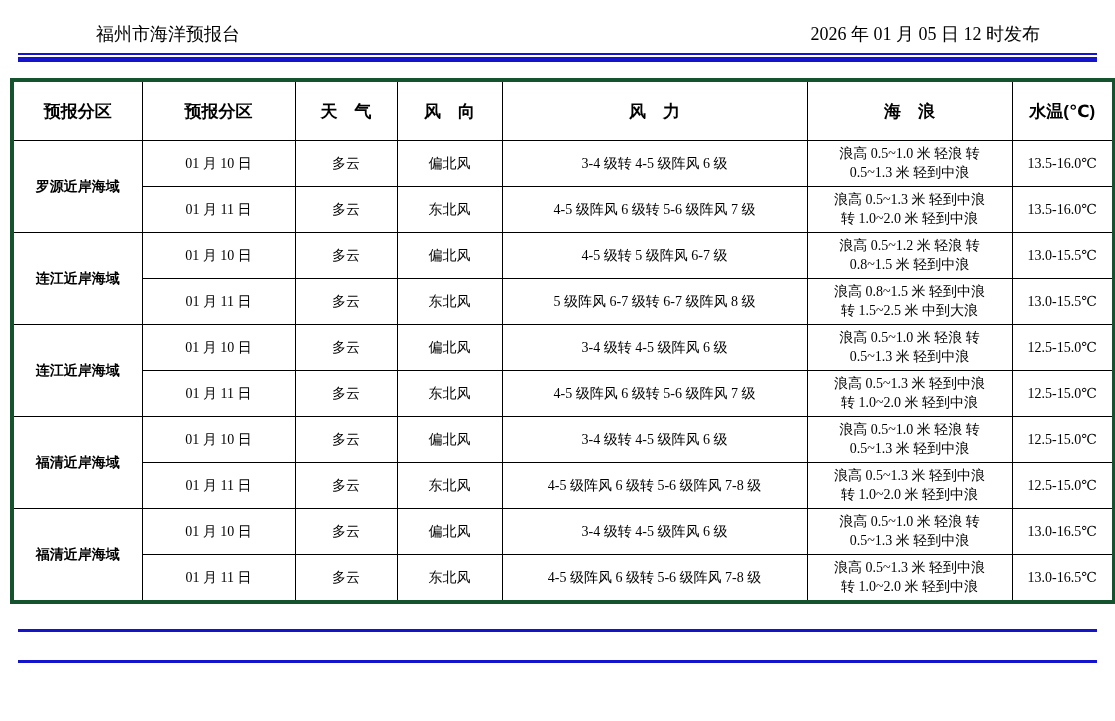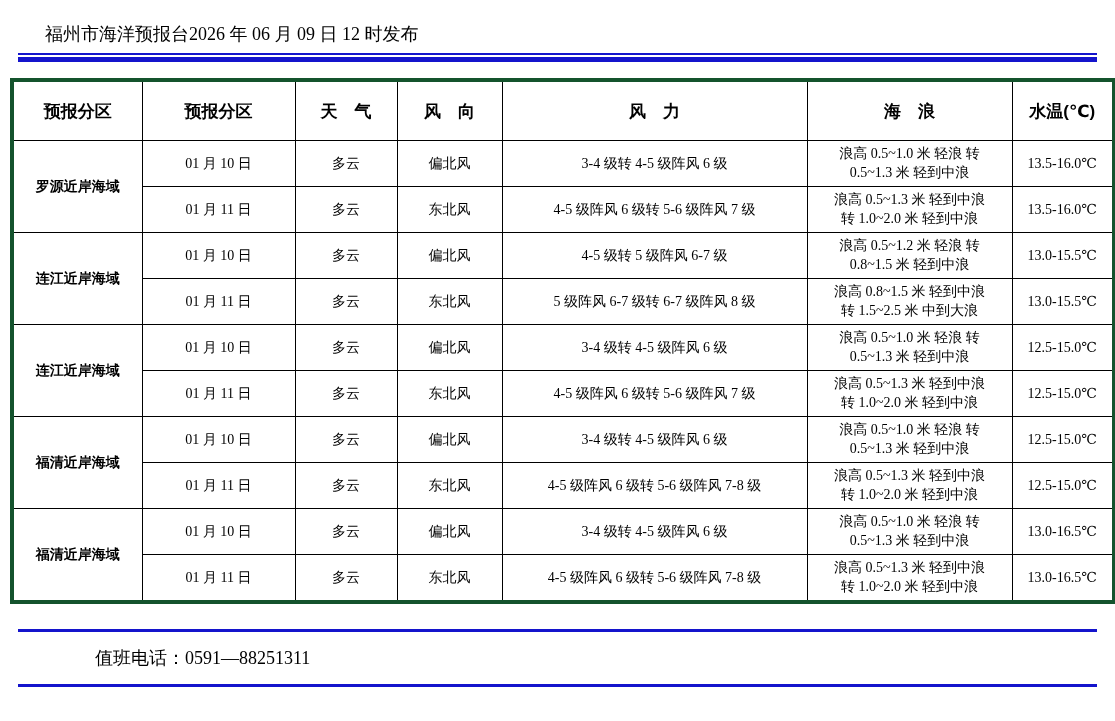--- a/index.html
+++ b/index.html
@@ -5,22 +5,22 @@
   html,body{margin:0;padding:0;}
   body{
     width:1115px;height:721px;background:#ffffff;overflow:hidden;
     font-family:"Liberation Serif","DejaVu Serif",serif;color:#000;
   }
   .page-title{
     text-align:center;color:#e32222;font-size:23px;line-height:30px;
     margin-top:6px;letter-spacing:2px;
   }
   .release-row{
-    display:flex;align-items:baseline;
-    margin:22px 75px 0 45px;font-size:18px;
+    display:flex;justify-content:space-between;align-items:baseline;
+    margin:22px 75px 0 96px;font-size:18px;
   }
   .top-rule{margin:7px 18px 0 18px;}
   .top-rule .thin{height:2px;background:#1414cc;}
   .top-rule .gap{height:2px;background:#ffffff;}
   .top-rule .thick{height:5px;background:#1414cc;}
 
   table.forecast{
     border-collapse:collapse;table-layout:fixed;
     width:1102px;margin:16px 0 0 10px;
     border:4px solid #14532d;
@@ -54,21 +54,21 @@
   }
 </style>
 </head>
 <body>
 
 <div>
 
 
   <div class="release-row">
     <span>福州市海洋预报台</span>
-    <span>2026 年 06 月 09 日 12 时发布</span>
+    <span>2026 年 01 月 05 日 12 时发布</span>
   </div>
 
   <div class="top-rule">
     <div class="thin"></div>
     <div class="gap"></div>
     <div class="thick"></div>
   </div>
 
   <table class="forecast">
     <colgroup>
@@ -191,18 +191,17 @@
         <td class="wave">浪高 0.5~1.3 米 轻到中浪
 转 1.0~2.0 米 轻到中浪</td>
         <td class="temp">13.0-16.5℃</td>
       </tr>
     </tbody>
   </table>
 
   <div class="footer-rule first"></div>
 
   <div class="footer-row">
-    <span>值班电话：0591—88251311</span>
   </div>
 
   <div class="footer-rule"></div>
 
 </div>
 
 </body></html>

